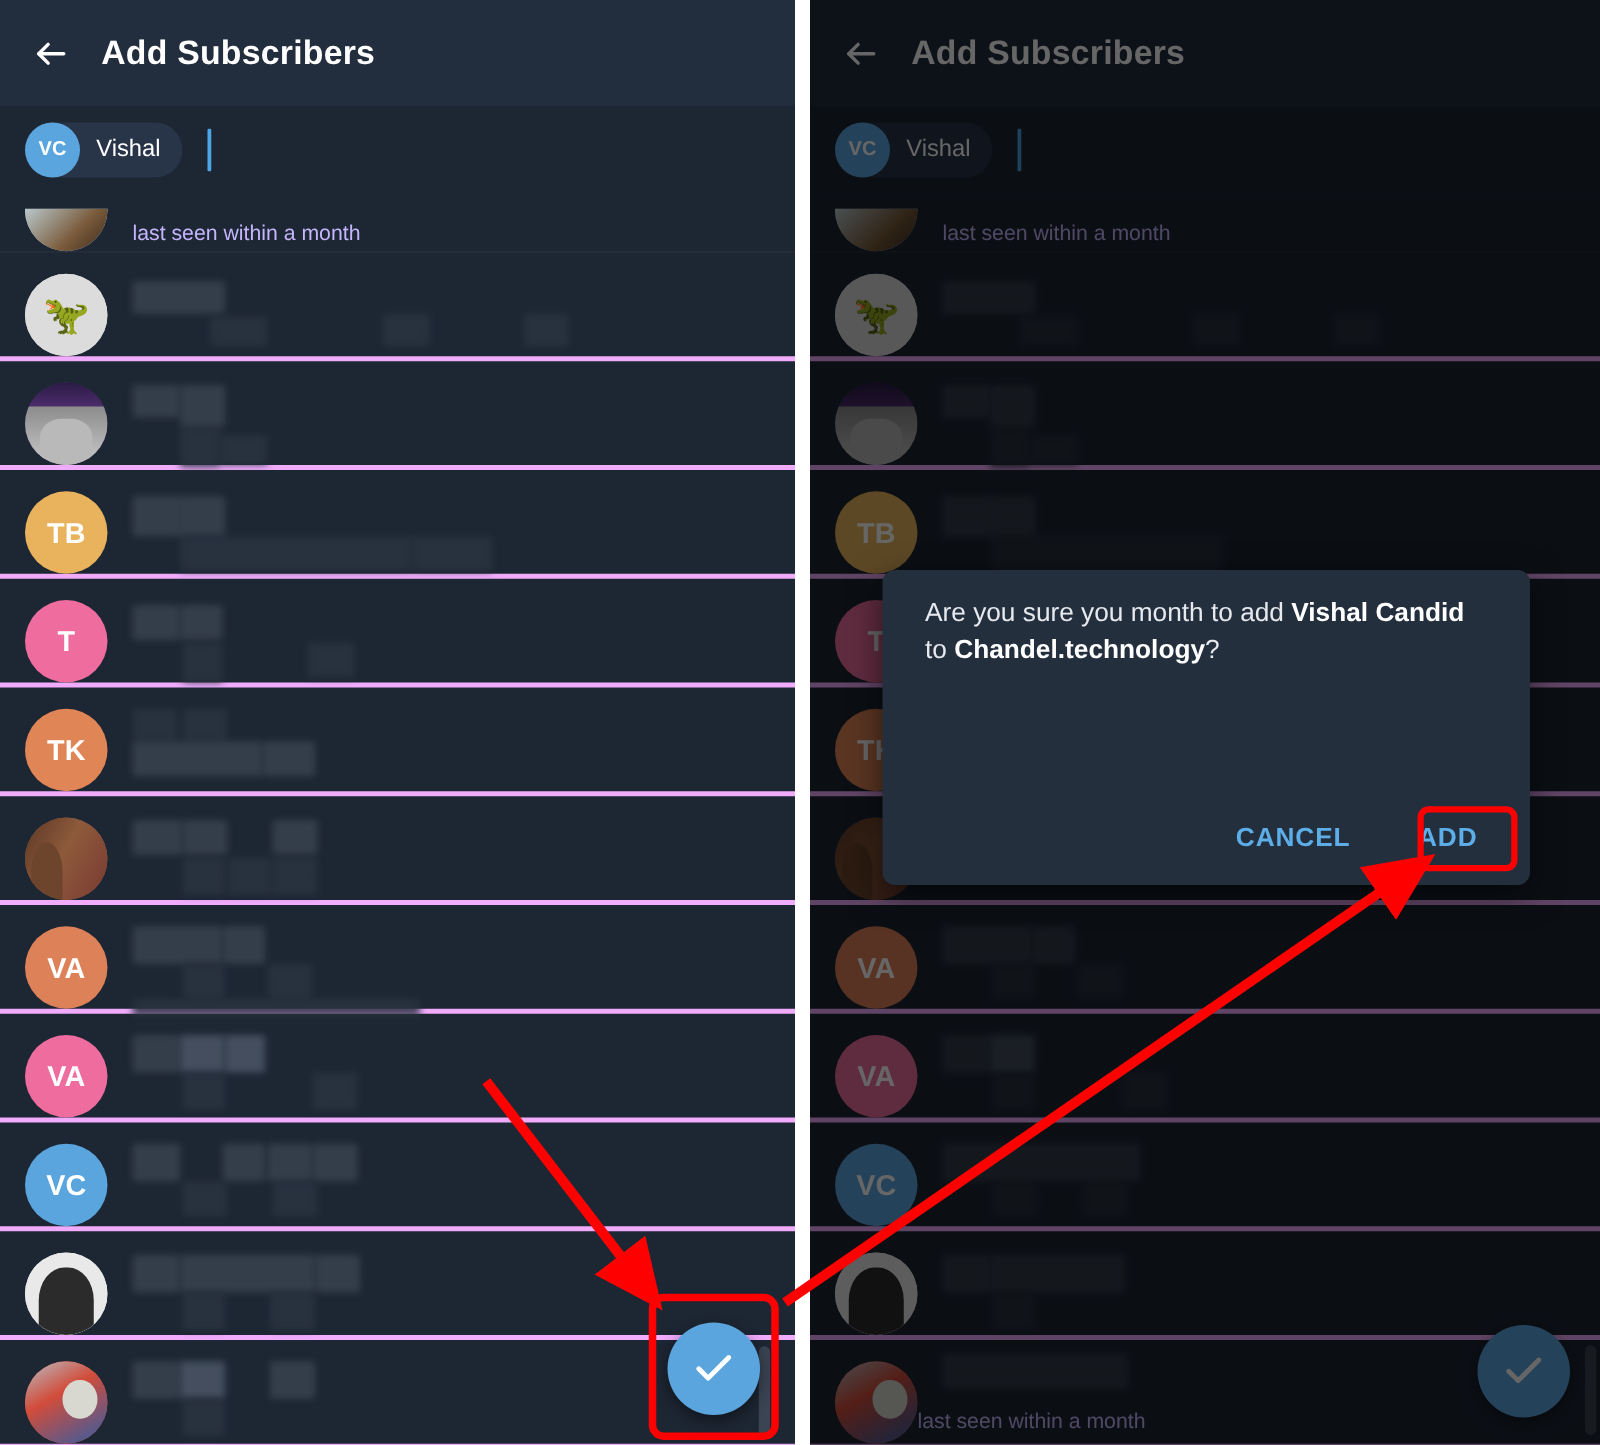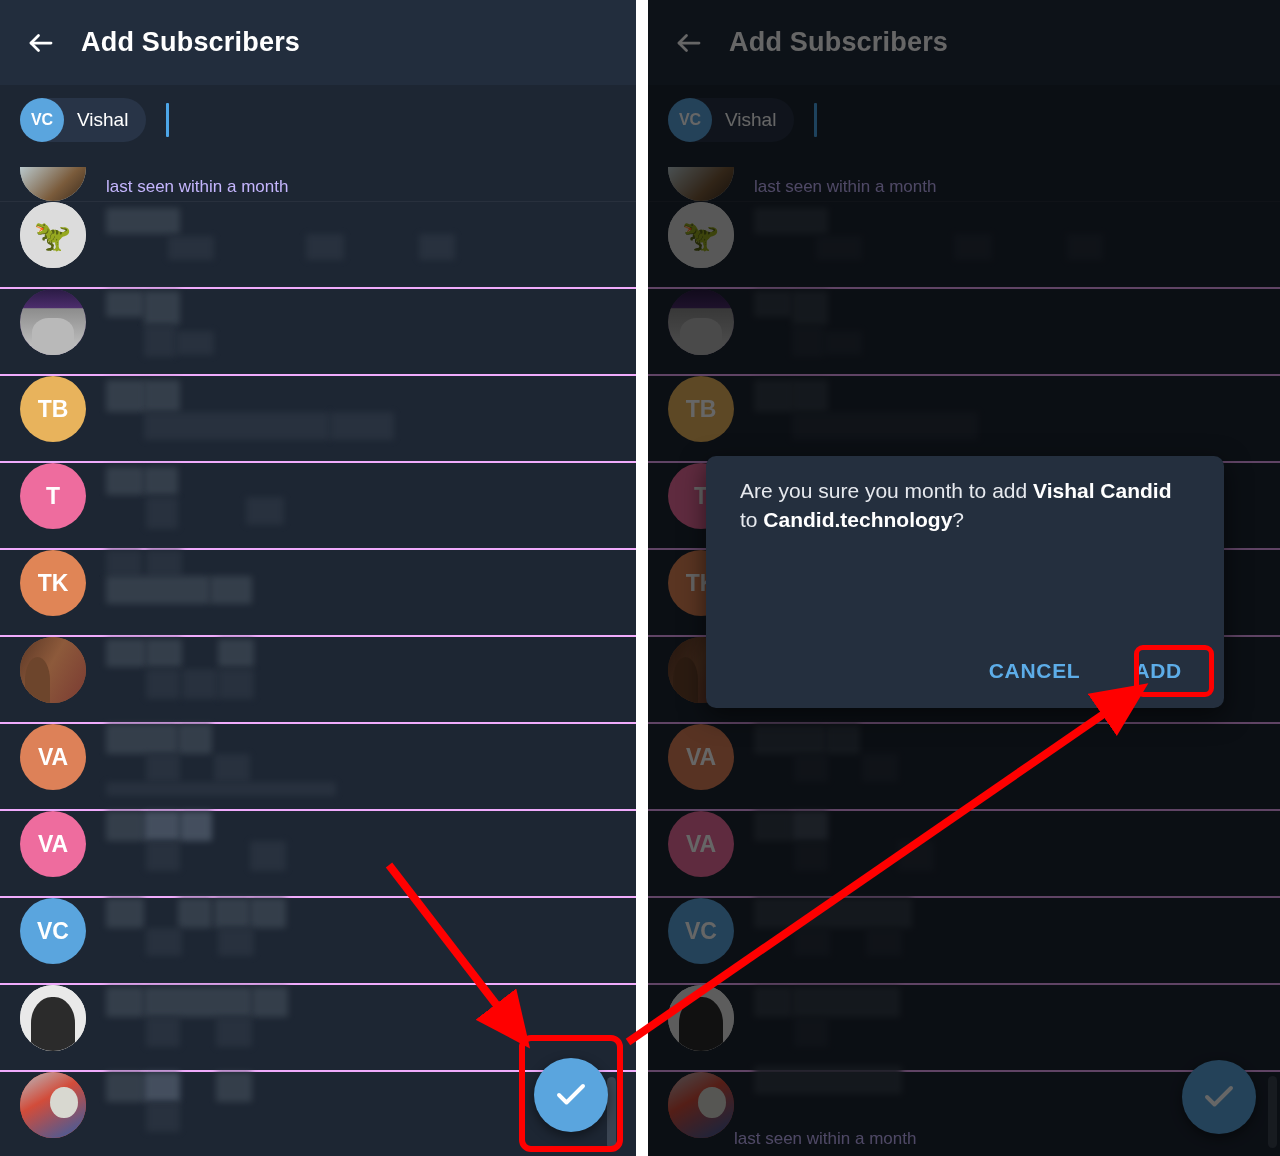--- a/index.html
+++ b/index.html
@@ -51,23 +51,23 @@
   .chip-name { color:#ffffff; font-size:19px; margin-left:13px; }
   .chip-caret {
     width:3px; height:34px; background:#4da6e8; margin-left:20px; border-radius:1px;
   }
 
   
   .list {
     position:absolute; top:155px; left:0; right:0; bottom:0;
   }
   .row {
-    position:relative; display:flex; align-items:flex-start;
+    position:relative; display:flex; align-items:flex-end;
     height:87px; padding-left:20px;
-    border-bottom:2px solid #f0abfc;
+    border-bottom:4px solid #f0abfc;
   }
   .row.top-cut { height:47px; align-items:flex-end; border-bottom:1px solid #28303d; }
   .row .av {
     width:66px; height:66px; border-radius:50%; flex:0 0 auto;
     display:flex; align-items:center; justify-content:center;
     color:#ffffff; font-size:23px; font-weight:bold; overflow:hidden;
     position:relative;
   }
   .row .av.cut { height:34px; border-radius:0 0 33px 33px; align-self:flex-end; }
   .row .texts { margin-left:20px; flex:1 1 auto; position:relative; height:66px; }
@@ -454,21 +454,21 @@
 
     <div class="fab" id="fab-right" style="left:534px;top:1060px;">
       <svg width="36" height="36" viewBox="0 0 24 24" fill="none" stroke="#ffffff" stroke-width="2.6" stroke-linecap="round" stroke-linejoin="round">
         <polyline points="20,6 9,17 4,12"></polyline>
       </svg>
     </div>
 
     <div class="scrim"></div>
 
     <div class="dialog">
-      <div class="dialog-body"><span>Are you sure you month to add </span><b>Vishal Candid</b><span> to </span><b>Candid.technology</b><span>?</span></div>
+      <div class="dialog-body"><span>Are you sure you month to add </span><b>Vishal Candid</b><span> to </span><b>Chandel.technology</b><span>?</span></div>
       <div class="dialog-actions">
         <button class="dlg-btn">CANCEL</button>
         <button class="dlg-btn add">ADD</button>
       </div>
     </div>
   </div>
 
   <div class="hl-box" id="hl-fab"></div>
   <div class="hl-box" id="hl-add"></div>
 

